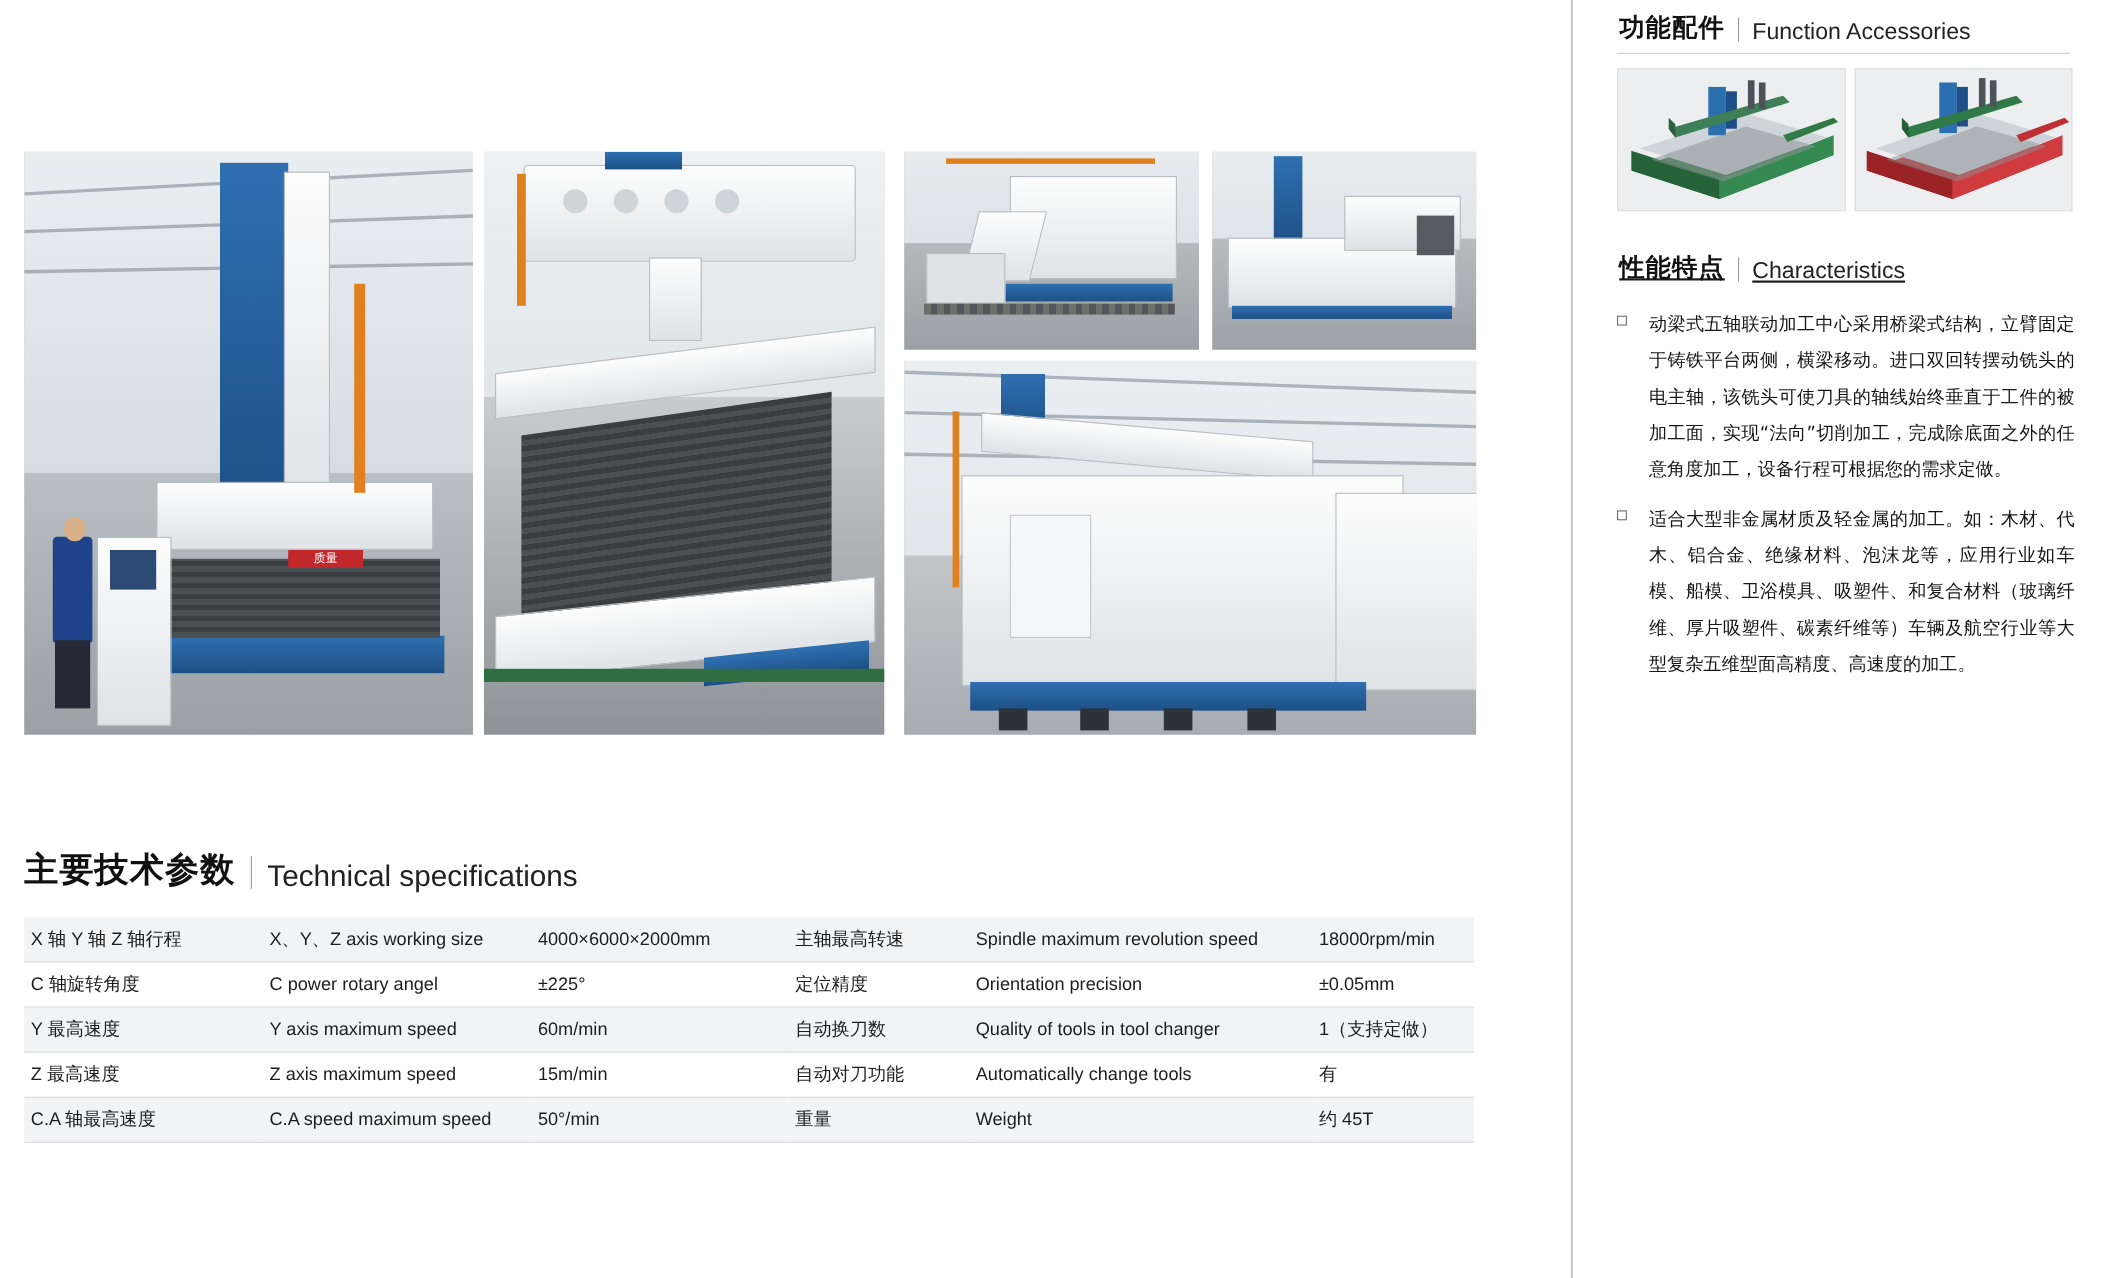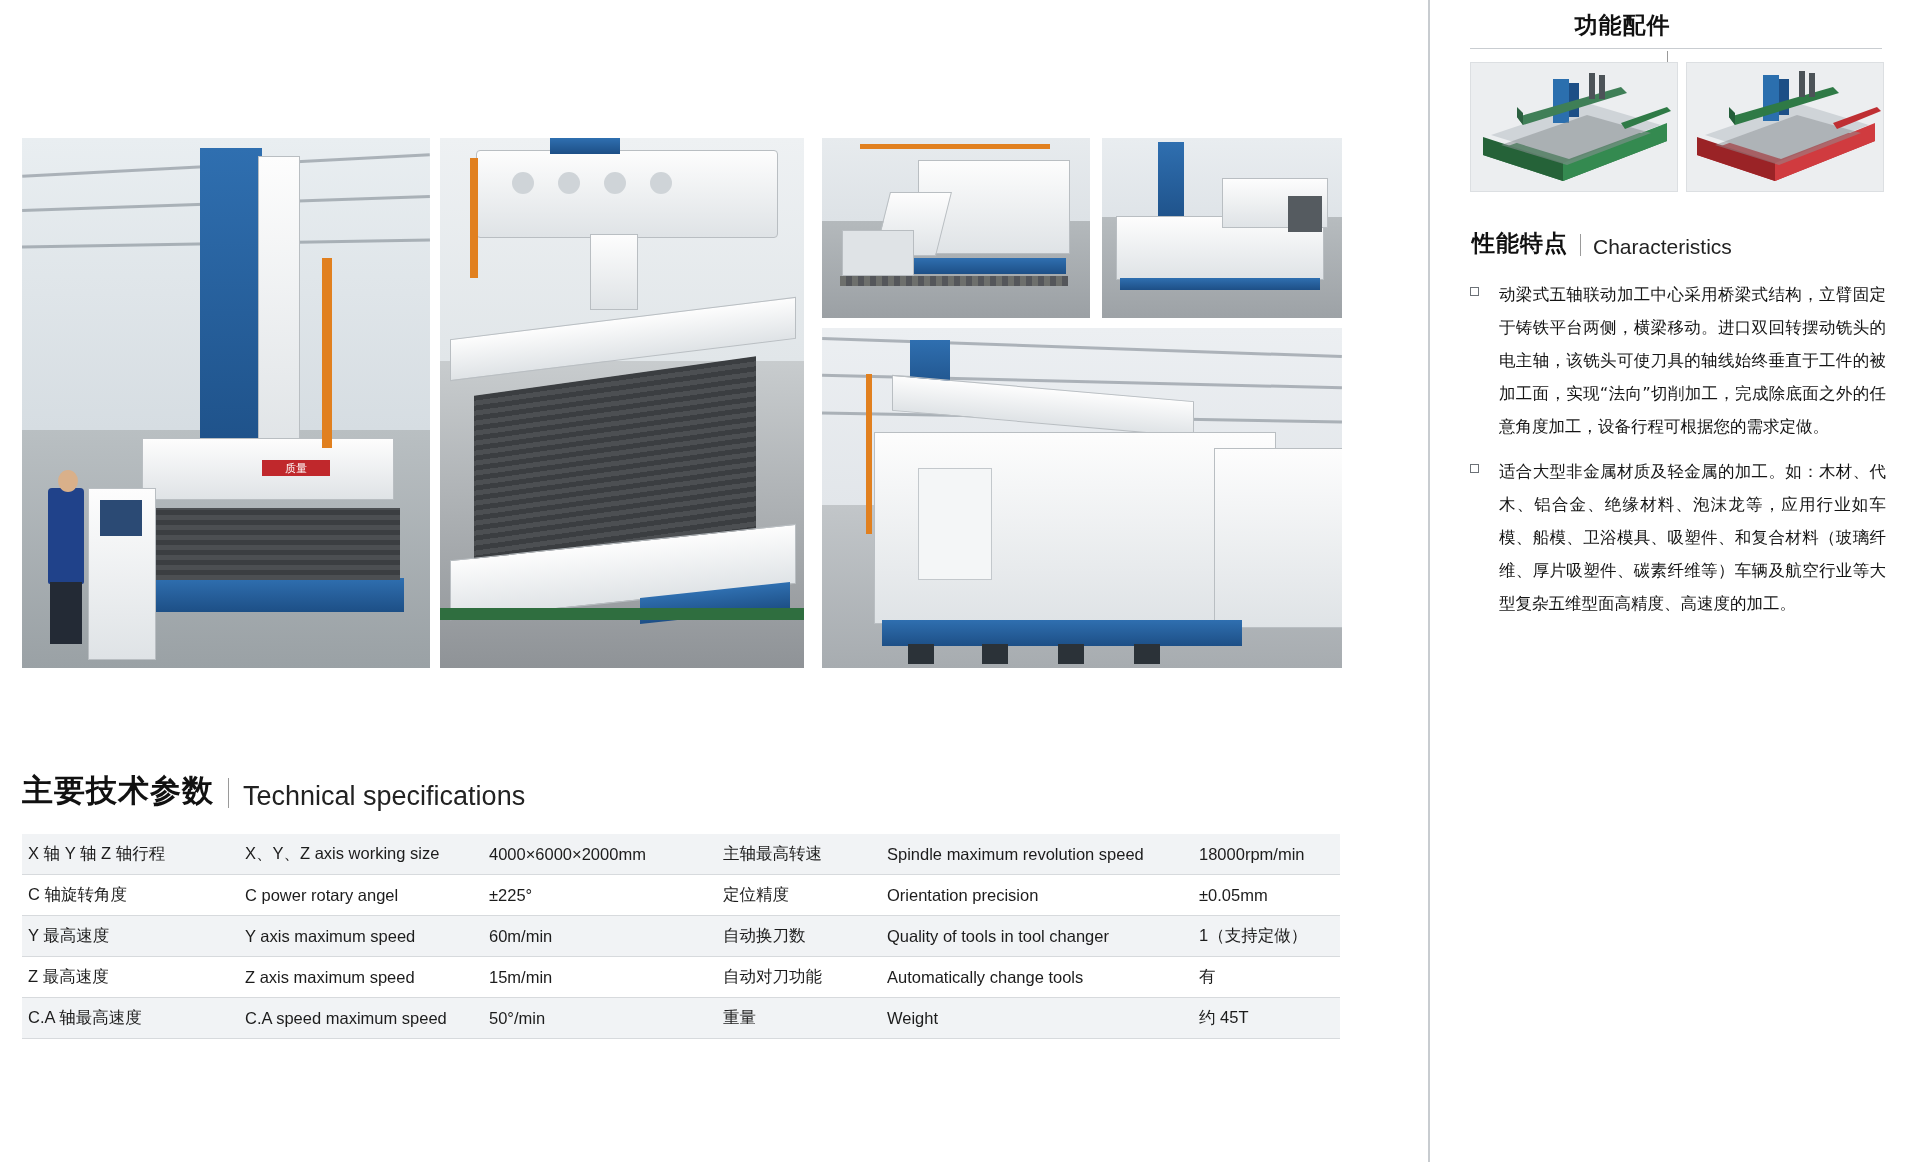--- a/index.html
+++ b/index.html
@@ -33,21 +33,21 @@
   .floor{position:absolute;left:0;bottom:0;right:0;height:45%;
        background:linear-gradient(#b9bfc2,#9aa1a5);}
   .roofbeam{position:absolute;background:rgba(120,130,138,.55);height:3px;}
   .machine{position:absolute;background:linear-gradient(#fdfdfd,#dfe3e6);border:1px solid #b9bec2;}
   .machineblue{position:absolute;background:linear-gradient(#2f6fb0,#1d4f86);}
   .machinedark{position:absolute;background:#3c444a;}
   .orange{position:absolute;background:#e1801f;}
   .person{position:absolute;background:#20428a;border-radius:4px 4px 2px 2px;}
   .personhead{position:absolute;background:#d9b08a;border-radius:50%;}
   .redtag{position:absolute;background:#c0282c;color:#fff;font-size:11px;line-height:1.1;
-          padding:2px 3px;text-align:center;}
+          padding:2px 3px;text-align:center;margin-top:40px;}
   .belt{position:absolute;background:repeating-linear-gradient(90deg,#6d6f6c 0 6px,#54565a 6px 12px);}
   .table-bed{position:absolute;background:repeating-linear-gradient(0deg,#4c4f52 0 5px,#3b3e41 5px 10px);}
   .greenline{position:absolute;background:#2f6e3f;}
 
   
   .spec-head{position:absolute;left:22px;top:770px;display:flex;align-items:flex-end;gap:12px;}
   .spec-head .cn{font-size:31px;font-weight:bold;letter-spacing:1px;color:#111;}
   .spec-head .bar{width:1px;height:30px;background:#9a9a9a;margin:0 2px 4px 2px;}
   .spec-head .en{font-size:27px;color:#222;font-weight:normal;}
 
@@ -65,28 +65,28 @@
 
   
   .divider{position:absolute;left:1428px;top:0;width:2px;height:1162px;background:#c8ccd0;}
   .right{position:absolute;left:1458px;top:0;width:430px;height:1162px;}
 
   .sec-head{display:flex;align-items:flex-end;gap:10px;}
   .sec-head .cn{font-size:23px;font-weight:bold;color:#111;letter-spacing:1px;}
   .sec-head .bar{width:1px;height:22px;background:#9a9a9a;margin:0 2px 3px 2px;}
   .sec-head .en{font-size:21px;color:#222;}
 
-  .hdr1{position:absolute;left:14px;top:10px;flex-direction:column;}
+  .hdr1{position:absolute;left:14px;top:10px;}
   .rule1{position:absolute;left:12px;top:48px;width:412px;height:1px;background:#c9cdd1;}
 
   .acc{position:absolute;top:62px;height:128px;background:#eceef0;border:1px solid #dcdfe2;overflow:hidden;}
   .acc1{left:12px;width:206px;}
   .acc2{left:228px;width:196px;}
 
-  .hdr2{position:absolute;left:14px;top:228px;}
+  .hdr2{position:absolute;left:14px;top:228px;text-decoration:underline;}
 
   .bullets{position:absolute;left:12px;top:278px;width:416px;}
   .bullet{display:flex;gap:20px;margin-bottom:12px;}
   .sq{flex:0 0 auto;width:7px;height:7px;border:1px solid #6c7177;margin-top:9px;background:#fff;}
   .btext{font-size:16.5px;line-height:2.0;color:#151515;text-align:justify;
          font-family:"DejaVu Sans","Liberation Sans",sans-serif;}
   sup{font-size:10px;}
 </style>
 </head>
 <body>

